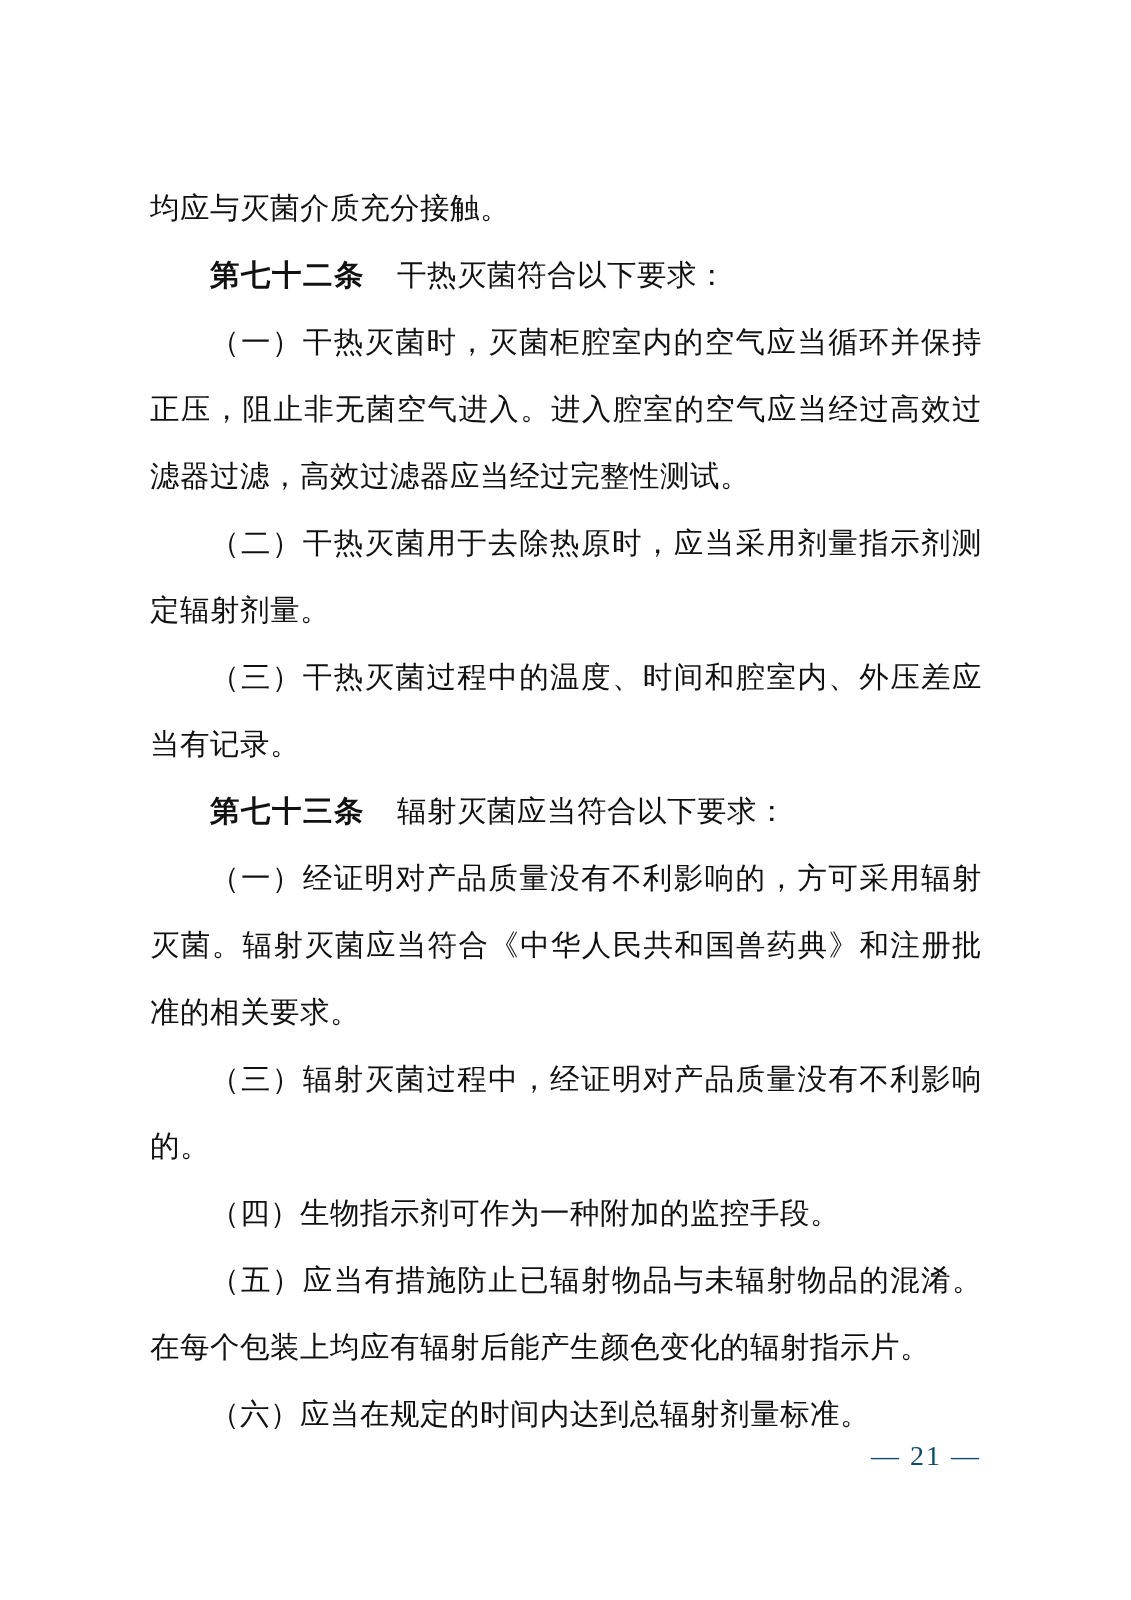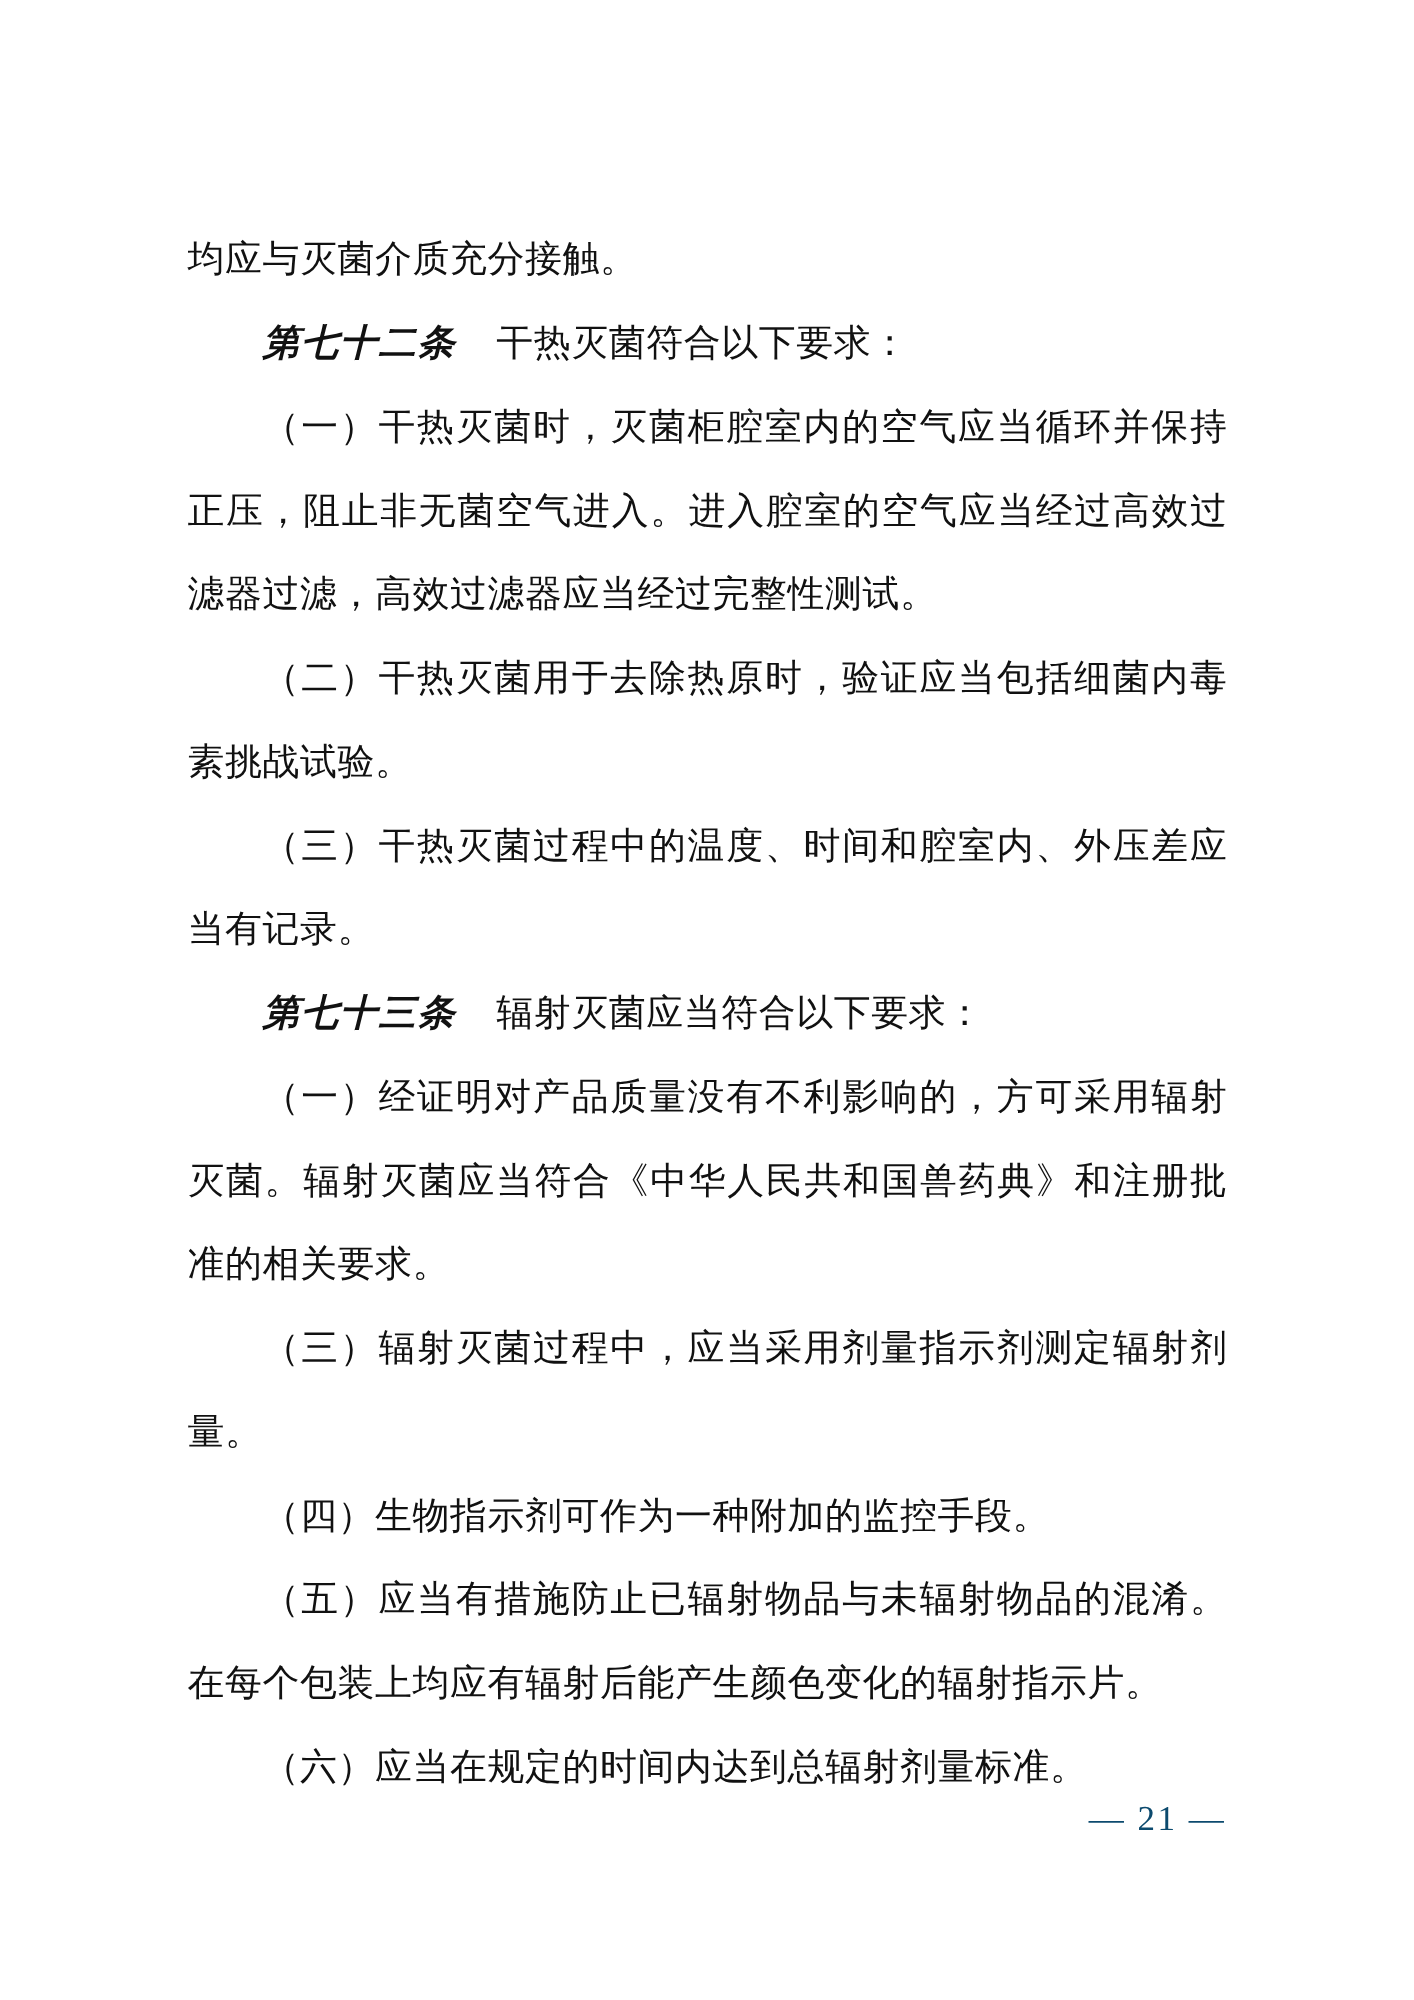--- a/index.html
+++ b/index.html
@@ -35,21 +35,20 @@
     text-align: justify;
     text-justify: inter-ideograph;
     text-align-last: left;
   }
   p.indent {
     text-indent: 60px;
   }
   .article-head {
     font-weight: bold;
     letter-spacing: 1.5px;
-    font-style: italic;
   }
   .gap {
     display: inline-block;
     width: 32px;
   }
   .page-number {
     position: absolute;
     right: 150px;
     bottom: 128px;
     font-size: 28px;
@@ -62,30 +61,30 @@
 
 <div class="page">
   <div class="content">
 
     <p>均应与灭菌介质充分接触。</p>
 
     <p class="indent"><span class="article-head">第七十二条</span><span class="gap"></span><span>干热灭菌符合以下要求：</span></p>
 
     <p class="indent">（一）干热灭菌时，灭菌柜腔室内的空气应当循环并保持正压，阻止非无菌空气进入。进入腔室的空气应当经过高效过滤器过滤，高效过滤器应当经过完整性测试。</p>
 
-    <p class="indent">（二）干热灭菌用于去除热原时，验证应当包括细菌内毒素挑战试验。</p>
+    <p class="indent">（二）干热灭菌用于去除热原时，应当采用剂量指示剂测定辐射剂量。</p>
 
     <p class="indent">（三）干热灭菌过程中的温度、时间和腔室内、外压差应当有记录。</p>
 
     <p class="indent"><span class="article-head">第七十三条</span><span class="gap"></span><span>辐射灭菌应当符合以下要求：</span></p>
 
     <p class="indent">（一）经证明对产品质量没有不利影响的，方可采用辐射灭菌。辐射灭菌应当符合《中华人民共和国兽药典》和注册批准的相关要求。</p>
 
 
-    <p class="indent">（三）辐射灭菌过程中，应当采用剂量指示剂测定辐射剂量。</p>
+    <p class="indent">（三）辐射灭菌过程中，经证明对产品质量没有不利影响的。</p>
 
     <p class="indent">（四）生物指示剂可作为一种附加的监控手段。</p>
 
     <p class="indent">（五）应当有措施防止已辐射物品与未辐射物品的混淆。在每个包装上均应有辐射后能产生颜色变化的辐射指示片。</p>
 
     <p class="indent">（六）应当在规定的时间内达到总辐射剂量标准。</p>
 
   </div>
 
   <div class="page-number">— 21 —</div>

